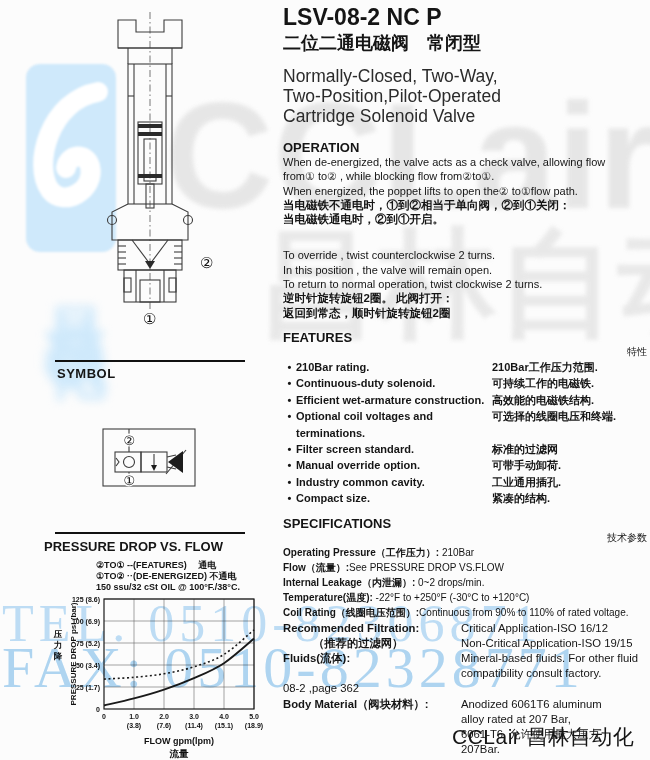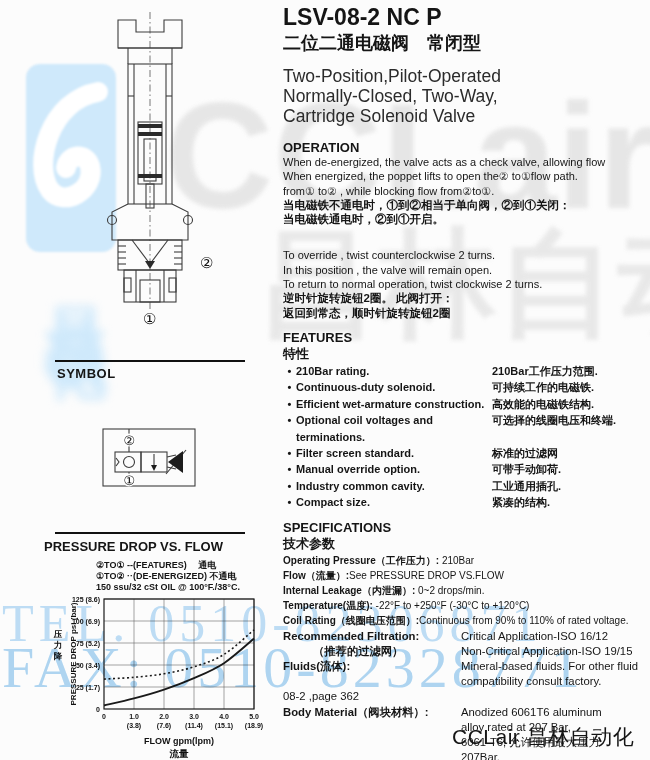--- a/index.html
+++ b/index.html
@@ -34,21 +34,21 @@
   #model{font-size:23px;line-height:25px;}
   #title-cn{font-size:18px;font-weight:700;margin-top:1px;}
   .en-title{font-size:17.5px;line-height:20px;color:#2b2b2b;margin-top:0;}
   #en-title-block{margin-top:11px;}
   .sect-head{font-size:13px;font-weight:700;margin-top:0;}
   #operation-head{margin-top:14px;}
   .bodyline{font-size:11px;line-height:14.3px;}
   .cnline{font-weight:700;font-size:11.5px;}
   #override-block{margin-top:22px;}
   #features-head{margin-top:10px;}
-  .sect-head-cn{font-size:13px;font-weight:700;}
+  .sect-head-cn{font-size:10px;font-weight:400;text-align:right;}
   .feat-row{display:flex;font-size:11px;line-height:16.4px;font-weight:600;}
   .feat-bullet{width:13px;text-align:center;}
   .feat-en{width:196px;}
   .feat-cn{flex:1;font-weight:700;}
   #specs-head{margin-top:9px;}
   .spec-inline{font-size:10px;line-height:15.2px;font-weight:400;}
   .spec-label{font-weight:700;}
   .spec-row{display:flex;font-size:11.3px;line-height:15.2px;}
   .spec-lcol{width:178px;}
   .spec-lcol .l2{padding-left:30px;}
@@ -194,30 +194,30 @@
         <text x="12" y="66" font-size="8.5" text-anchor="middle" fill="#111" font-weight="bold">降</text>
         <path d="M58,86.08C63.0,85.8 78.0,85.2 88.0,84.3C98.0,83.4 108.0,82.6 118.0,80.8C128.0,79.0 138.0,77.0 148.0,73.8C158.0,70.5 168.0,67.6 178.0,61.4C188.0,55.3 203.0,40.9 208.0,36.8" fill="none" stroke="#1a1a1a" stroke-width="1.6" stroke-dasharray="2,2.6"></path>
         <path d="M58,112.48C63.0,111.3 78.0,108.1 88.0,105.4C98.0,102.8 108.0,100.0 118.0,96.6C128.0,93.3 138.0,89.6 148.0,85.2C158.0,80.8 168.0,76.8 178.0,70.2C188.0,63.6 203.0,49.7 208.0,45.6" fill="none" stroke="#1a1a1a" stroke-width="1.9" stroke-dasharray="none"></path>
       </svg>
   </div>
 
   <div id="right-col">
     <h1 id="model">LSV-08-2 NC P</h1>
     <div id="title-cn">二位二通电磁阀　常闭型</div>
     <div id="en-title-block">
+        <div class="en-title">Normally-Closed, Two-Way,</div>
         <div class="en-title">Two-Position,Pilot-Operated</div>
-        <div class="en-title">Normally-Closed, Two-Way,</div>
         <div class="en-title">Cartridge Solenoid Valve</div>
       </div>
 
     <h3 class="sect-head" id="operation-head">OPERATION</h3>
     <div id="op-lines">
         <div class="bodyline">When de-energized, the valve acts as a check valve, allowing flow</div>
+        <div class="bodyline">from① to② , while blocking flow from②to①.</div>
         <div class="bodyline">When energized, the poppet lifts to open the② to①flow path.</div>
-        <div class="bodyline">from① to② , while blocking flow from②to①.</div>
         <div class="bodyline cnline">当电磁铁不通电时，①到②相当于单向阀，②到①关闭：</div>
         <div class="bodyline cnline">当电磁铁通电时，②到①开启。</div>
       </div>
     <div id="override-block">
         <div class="bodyline">To  override , twist counterclockwise 2 turns.</div>
         <div class="bodyline">In this position , the valve will remain open.</div>
         <div class="bodyline">To return to normal operation, twist clockwise 2 turns.</div>
         <div class="bodyline cnline">逆时针旋转旋钮2圈。 此阀打开：</div>
         <div class="bodyline cnline">返回到常态，顺时针旋转旋钮2圈</div>
       </div>

